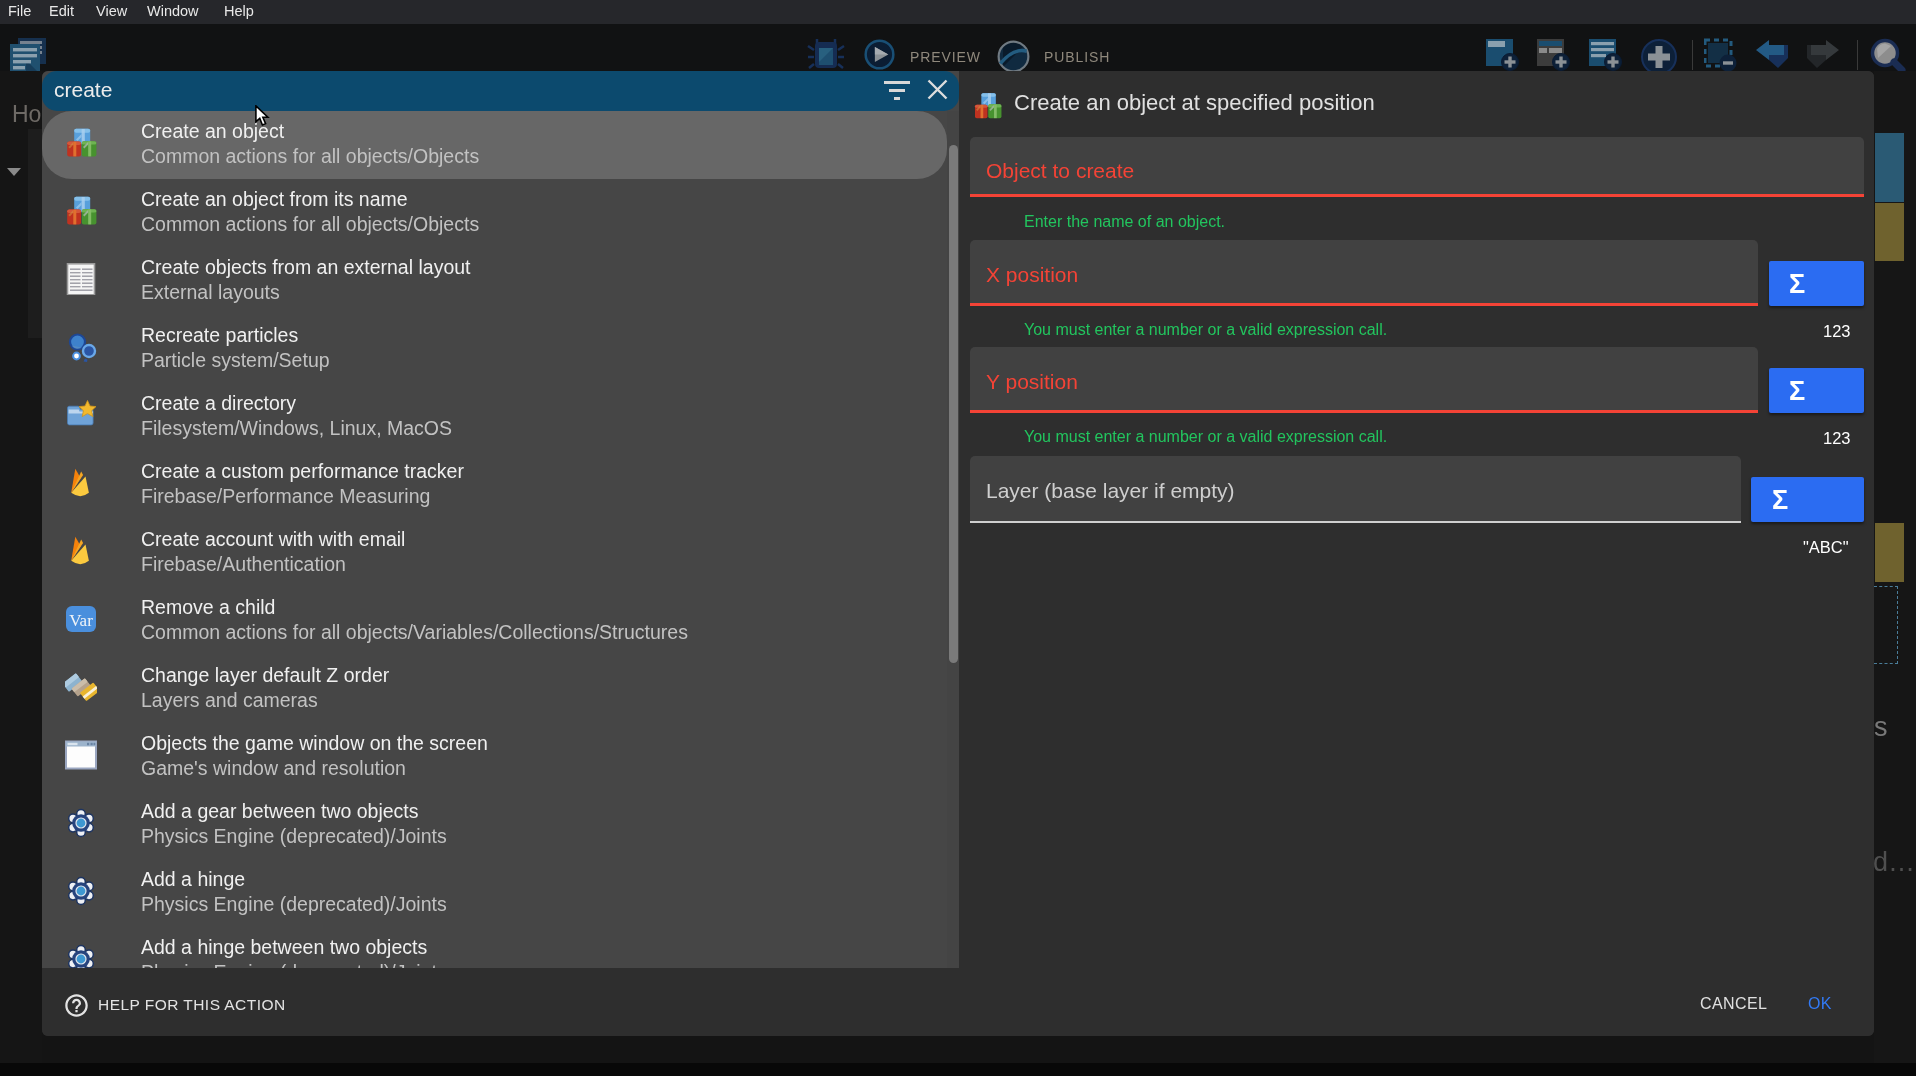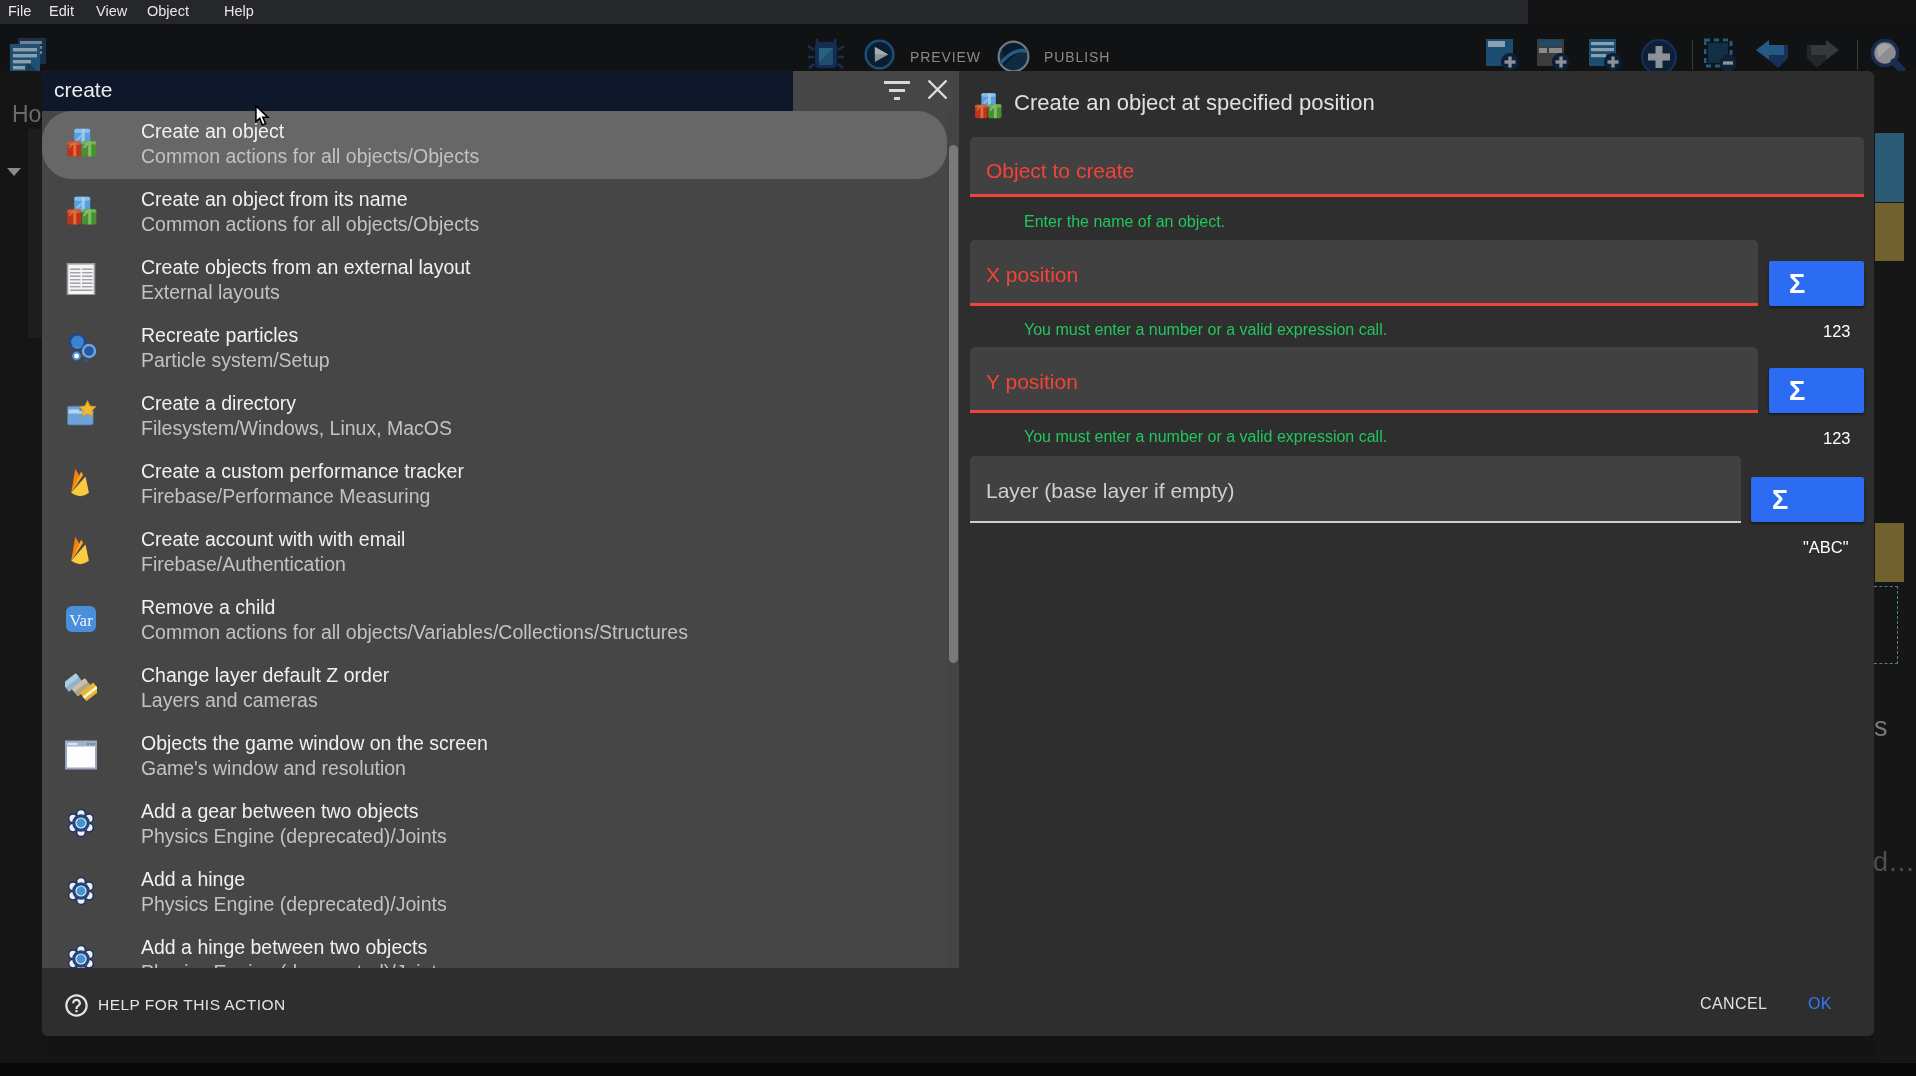--- a/index.html
+++ b/index.html
@@ -1,27 +1,27 @@
 <!DOCTYPE html>
 <html><head>
 <meta charset="utf-8">
 <style>
   * { margin:0; padding:0; box-sizing:border-box; }
   html,body { width:1916px; height:1076px; overflow:hidden; background:#141414; font-family:"Liberation Sans", sans-serif; }
   .abs { position:absolute; }
   #stage { position:relative; width:1916px; height:1076px; }
-  #menubar { left:0; top:0; width:1528px; height:25px; background:#26272b; color:#e8e8e8; font-size:14.5px; }
+  #menubar { left:0; top:0; width:1916px; height:25px; background:#26272b; color:#e8e8e8; font-size:14.5px; }
   .mi { position:absolute; top:3px; }
   #toolbar { left:0; top:24px; width:1916px; height:47px; background:#111213; }
   #behindL { left:0; top:71px; width:42px; height:1005px; background:#151515; }
   #behindR { left:1874px; top:71px; width:42px; height:1005px; background:#161616; }
   #bottomstrip { left:0; top:1063px; width:1916px; height:13px; background:#080808; }
   #dialog { left:42px; top:71px; width:1832px; height:965px; background:#2e2e2e; border-radius:6px; overflow:hidden; }
   #leftpane { left:0; top:0; width:917px; height:897px; background:#464646; }
-  #lheader { left:0; top:0; width:751px; height:40px; background:#0f172a; }
+  #lheader { left:0; top:0; width:917px; height:40px; background:#0c4a6e;border-radius:15px; }
   #lheader .q { position:absolute; left:12px; top:7px; font-size:21px; color:#ececec; }
   .row { position:absolute; left:0; width:905px; height:68px; }
   .row.sel { background:#676767;border-radius:30px; }
   .ic { position:absolute; left:23px; top:16px; width:32px; height:32px; }
   .t1 { position:absolute; left:99px; top:9px; font-size:19.5px; color:#f0f0f0; white-space:nowrap; }
   .t2 { position:absolute; left:99px; top:34px; font-size:19.5px; color:#c2c2c2; white-space:nowrap; }
   #sbtrack { left:905px; top:40px; width:12px; height:857px; background:#444444; }
   #sbthumb { left:2px; top:34px; width:9px; height:518px; background:#7a7a7a; border-radius:5px; }
   #rightpane { left:917px; top:0; width:1012px; height:897px; background:#2e2e2e; }
   .field { position:absolute; background:#414141; border-radius:5px 5px 0 0; }
@@ -34,21 +34,21 @@
   #bottombar { left:0; top:897px; width:1832px; height:68px; background:#2e2e2e;padding-left:12px; }
   #rtitle { left:55px; top:19px; font-size:22px; color:#e0e0e0; white-space:nowrap; }
 </style>
 </head>
 <body>
 <div id="stage">
   <div class="abs" id="menubar">
     <span class="mi" style="left:8px">File</span>
     <span class="mi" style="left:49px">Edit</span>
     <span class="mi" style="left:96px">View</span>
-    <span class="mi" style="left:147px">Object</span>
+    <span class="mi" style="left:147px">Window</span>
     <span class="mi" style="left:224px">Help</span>
   </div>
   <div class="abs" id="toolbar">
 <svg class="abs" style="left:8px;top:14px" width="41" height="40" viewBox="0 0 41 40">
 <rect x="10" y="0" width="28" height="26" fill="#16304e"></rect>
 <rect x="12" y="3" width="22" height="3" fill="#76828f"></rect>
 <rect x="30" y="8" width="4" height="3" fill="#76828f"></rect>
 <rect x="30" y="13" width="4" height="3" fill="#76828f"></rect>
 <rect x="2" y="6" width="30" height="30" fill="#20506f"></rect>
 <polygon points="18,22 32,36 18,36" fill="#173d5a"></polygon>

